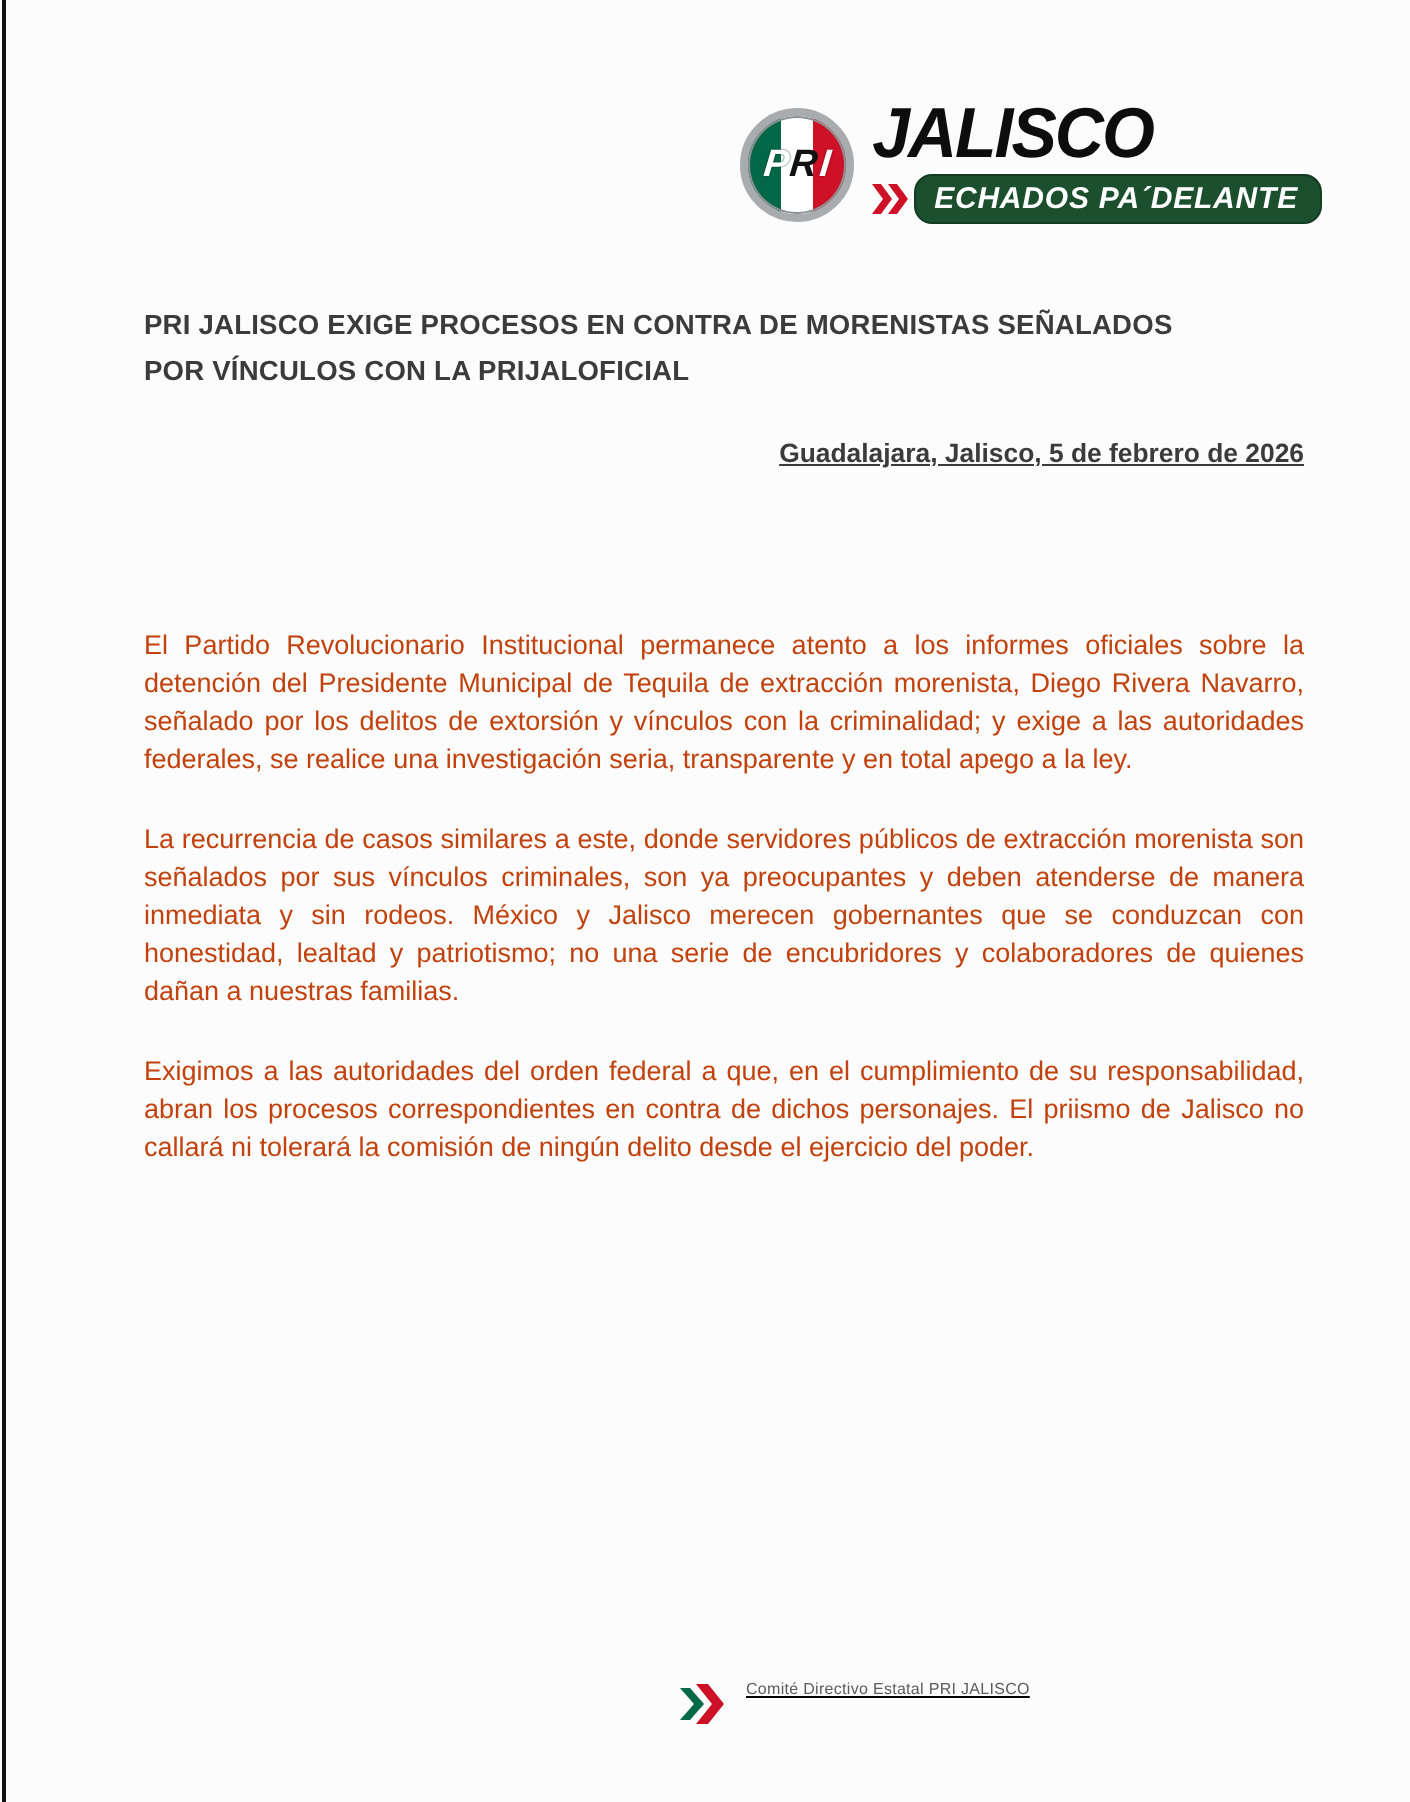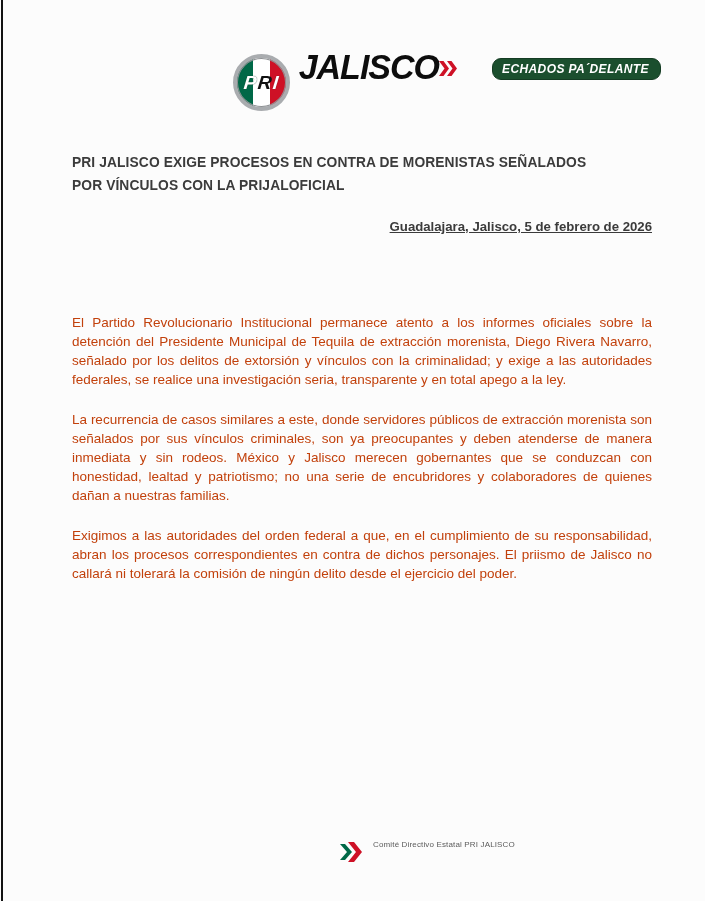--- a/index.html
+++ b/index.html
@@ -25,31 +25,31 @@
     margin-right:9px; margin-top:4px;
     box-shadow:0 0 0 1px #8e9194 inset;
   }
   .emblem span {
     font-style:italic; font-weight:bold; font-size:19px; line-height:1;
     transform:skewX(-6deg);
   }
   .emblem .ltr-p { color:#ffffff; margin-right:1px; text-shadow:0 0 1px #00331f; }
   .emblem .ltr-r { color:#111111; margin-right:1px; }
   .emblem .ltr-i { color:#ffffff; text-shadow:0 0 1px #5e0410; }
-  .logo-right { display:flex; flex-direction:row; }
+  .logo-right { display:flex; flex-direction:column; }
   .jalisco {
     font-style:italic; font-weight:bold; font-size:34px; line-height:1;
     color:#0d0d0d; letter-spacing:-1px; transform:scaleY(1.04);
   }
   .tagline-row { display:flex; align-items:center; margin-top:3px; }
   .tagline-row svg { margin-right:3px; }
   .pill {
     background:#1b4f2e; border-radius:9px; padding:3px 11px 3px 9px;
-    color:#ffffff; font-style:italic; font-weight:bold; font-size:12px;
-    letter-spacing:.4px; white-space:nowrap; border:1px solid #143c23;margin-left:32px;
+    color:#ffffff; font-style:italic; font-weight:bold; font-size:15px;
+    letter-spacing:.4px; white-space:nowrap; border:1px solid #143c23;
   }
 
   
   .headline {
     position:absolute; top:151px; left:72px; right:53px;
     font-weight:bold; font-size:13.8px; line-height:23px;
     color:#3b3b3b; letter-spacing:.1px;
   }
   .dateline {
     position:absolute; top:219px; left:72px; right:53px;
@@ -62,21 +62,21 @@
   }
   .body-copy { position:absolute; top:313px; left:72px; right:53px; }
   .body-copy p {
     text-align:justify; font-size:13.5px; line-height:19px; color:#c2410c;
     margin-bottom:21px;
   }
 
   
   .footer {
     position:absolute; left:339px; top:839px;
-    display:flex; align-items:flex-start;
+    display:flex; align-items:flex-start;text-decoration:underline;
   }
   .footer svg { margin-top:3px; margin-right:11px; }
   .footer-text { font-size:8px; line-height:12px; color:#5c5c5c; letter-spacing:.15px; }
 </style>
 </head>
 <body>
 
 <div class="page">
   <div class="scan-edge"></div>
 

